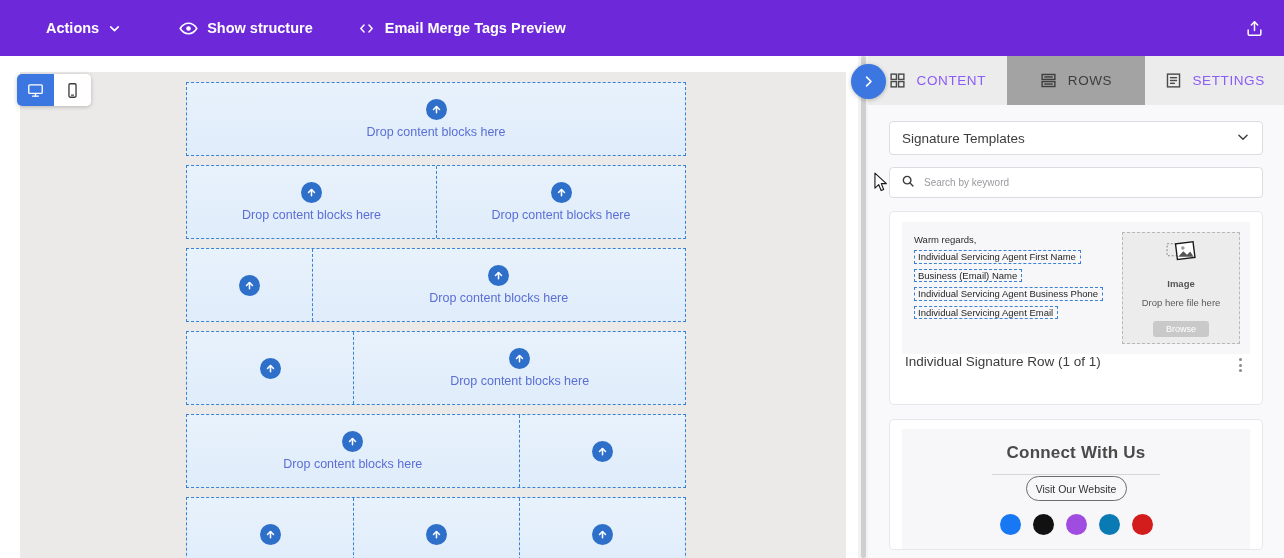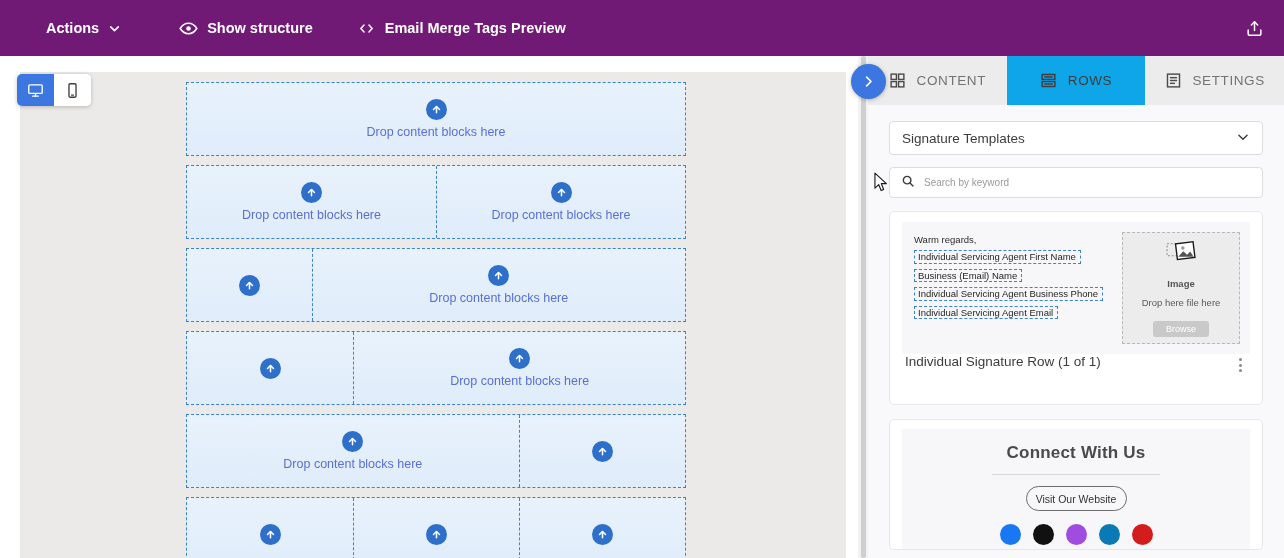--- a/index.html
+++ b/index.html
@@ -7,21 +7,21 @@
     width: 1284px; height: 558px;
     overflow: hidden;
     font-family: "Liberation Sans", sans-serif;
     background: #ffffff;
   }
 
   
   #topbar {
     position: absolute; left: 0; top: 0;
     width: 1284px; height: 56px;
-    background: #701a75;
+    background: #6d28d9;
     display: flex; align-items: center;
   }
   .tb-item {
     display: flex; align-items: center; gap: 9px;
     color: #ffffff; font-size: 14.5px; font-weight: 700;
     cursor: pointer; height: 100%;
   }
   #tb-actions { margin-left: 46px; }
   #tb-structure { margin-left: 58px; }
   #tb-merge { margin-left: 44px; }
@@ -127,26 +127,26 @@
   #tabs {
     display: flex; height: 49px;
     background: #ececec;
     width: 416px;
   }
   .tab {
     flex: 1;
     display: flex; align-items: center; justify-content: center;
     gap: 11px;
     font-size: 13.5px; letter-spacing: .6px;
-    color: #737373; font-weight: 500;
+    color: #8b5cf6; font-weight: 500;
     cursor: pointer;
     background: #ececec;
     height: 49px;
   }
-  .tab.active { background: #0ea5e9; color: #3d3d3d; text-align: center; }
+  .tab.active { background: #a3a3a3; color: #3d3d3d; text-align: center; }
   .tab svg { display: block; }
 
   #panel-body { padding: 12px 21px 0 21px; }
 
   .select-box {
     height: 34px;
     background: #ffffff;
     border: 1px solid #dcdce0;
     border-radius: 4px;
     display: flex; align-items: center;
@@ -240,21 +240,21 @@
   #connect-title {
     text-align: center;
     font-size: 17px; font-weight: 700; color: #4a4a4a;
     letter-spacing: .2px;
   }
   #connect-rule {
     width: 168px; height: 1px; background: #d6d6d6;
     margin: 11px auto 0 auto;
   }
   #visit-btn {
-    margin: 11px auto 0 auto;
+    margin: 1px auto 0 auto;
     width: 101px; height: 25px;
     border: 1px solid #6d6d6d;
     border-radius: 13px;
     display: flex; align-items: center; justify-content: center;
     font-size: 10.5px; color: #333;
     cursor: pointer; background: #f7f7f9;
   }
   #socials {
     margin-top: 13px;
     display: flex; justify-content: center; gap: 12px;

